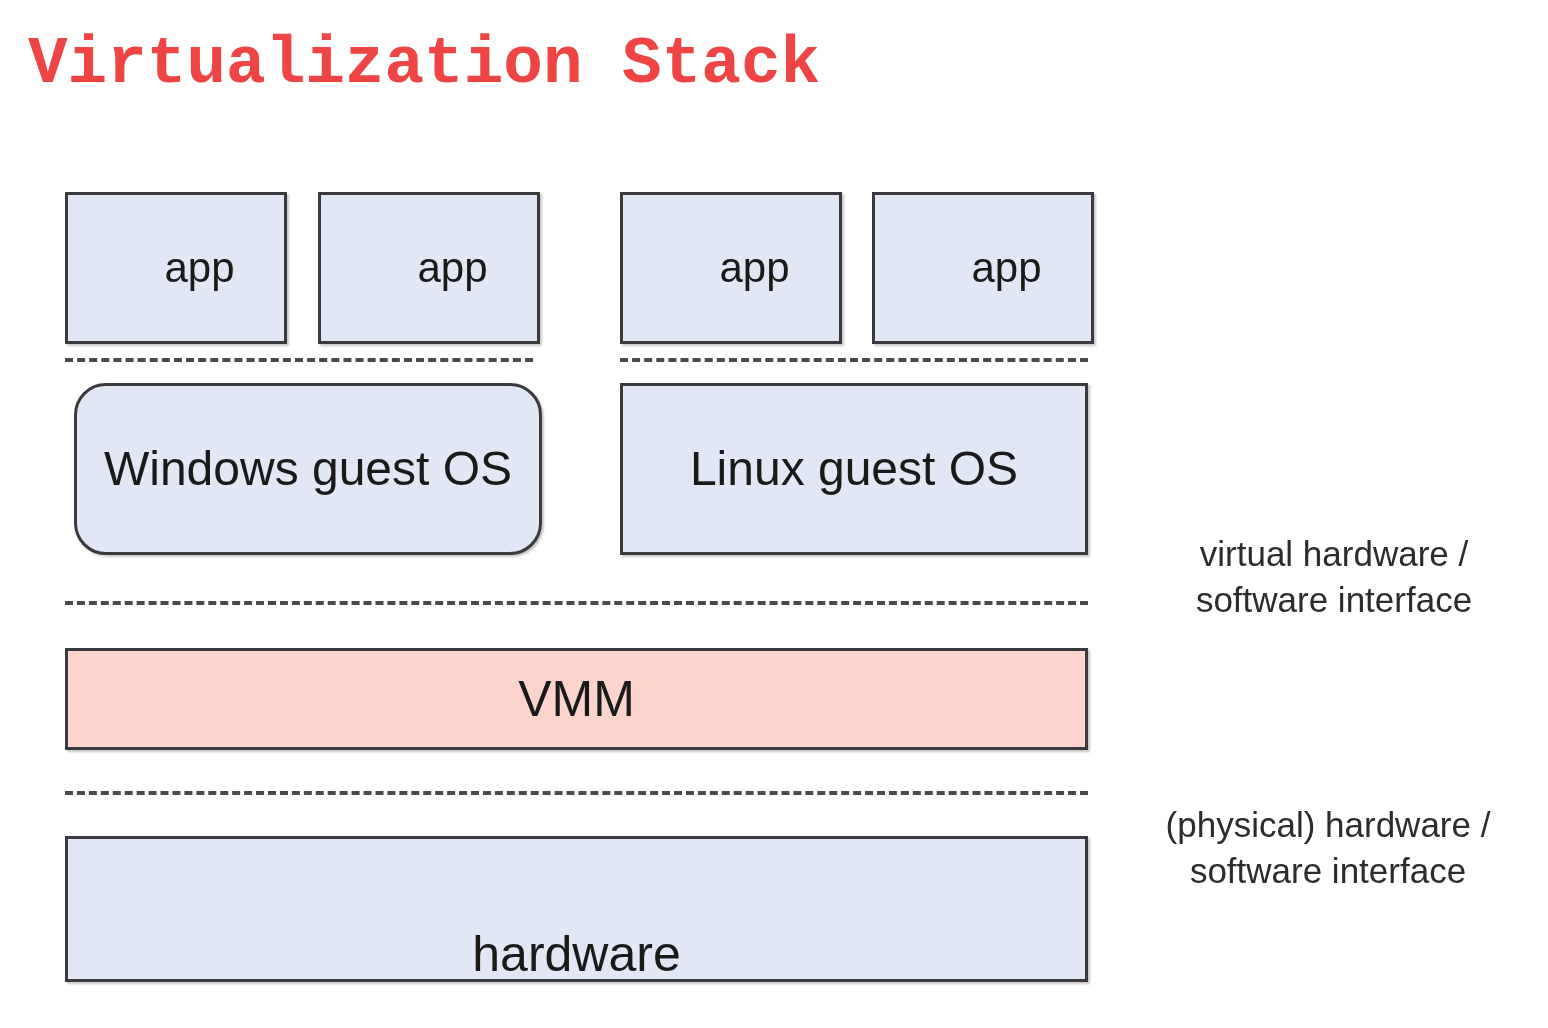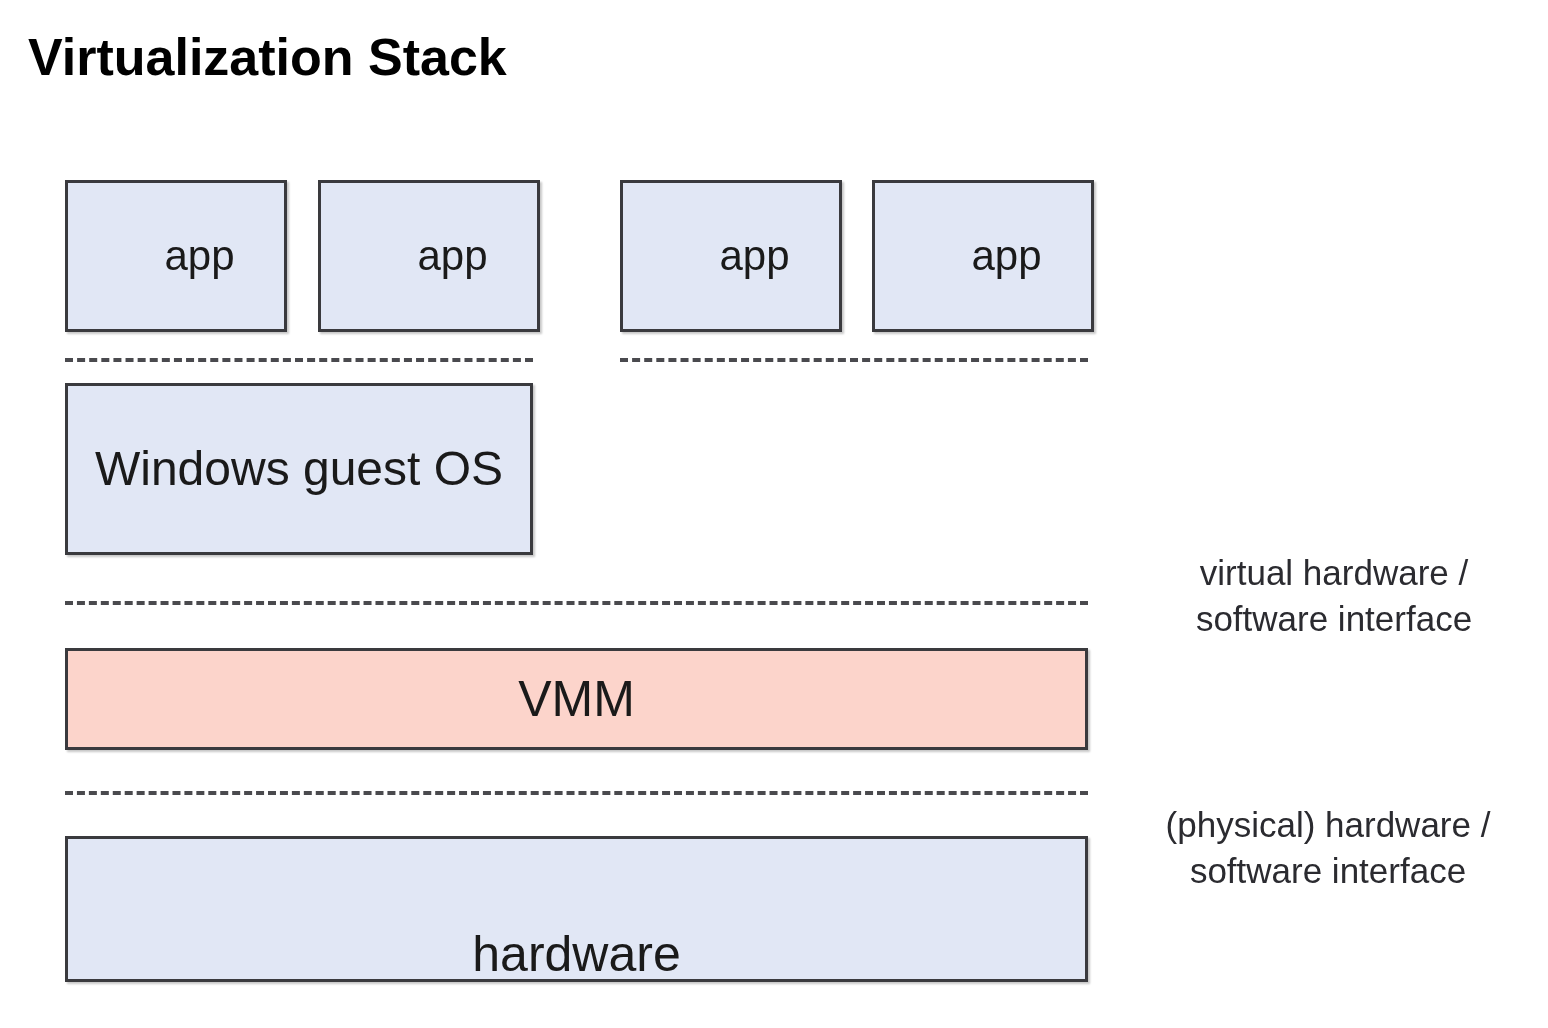--- a/index.html
+++ b/index.html
@@ -13,25 +13,25 @@
     position: relative;
     font-family: "Liberation Sans", sans-serif;
     overflow: hidden;
   }
 
   
   #page-title {
     position: absolute;
     left: 28px;
     top: 30px;
-    font-family: Liberation Sans, sans-serif;
+    font-family: Liberation Mono, monospace;
     font-weight: bold;
-    font-size: 52px;
+    font-size: 66px;
     line-height: 1.05;
-    color: #000000;
+    color: #ef4444;
     letter-spacing: 0px;
     white-space: nowrap;
   }
 
   
   #diagram {
     position: absolute;
     left: 0;
     top: 0;
     width: 1548px;
@@ -50,31 +50,31 @@
     color: #1a1a1a;
     font-family: "Liberation Sans", sans-serif;
     box-shadow: 2px 2px 2px rgba(0,0,0,0.22);
   }
   .box-label {
     line-height: 1;
     white-space: nowrap;
   }
 
   
-  .app-box { width: 222px; height: 152px; top: 180px; padding-left: 47px; }
+  .app-box { width: 222px; height: 152px; top: 192px; padding-left: 47px; }
   .app-box .box-label { font-size: 42px; }
   #app-box-0 { left: 65px; }
   #app-box-1 { left: 318px; }
   #app-box-2 { left: 620px; }
   #app-box-3 { left: 872px; }
 
   
   .os-box { height: 172px; top: 383px; }
   .os-box .box-label { font-size: 48px; }
-  #os-box-windows { left: 65px;  width: 468px; }
+  #os-box-windows { left: 74px;  width: 468px; border-radius: 32px; }
   #os-box-linux   { left: 620px; width: 468px; }
 
   
   #vmm-box {
     left: 65px; top: 648px;
     width: 1023px; height: 102px;
     background: #fcd4cb;
   }
   #vmm-box .box-label { font-size: 50px; }
 
@@ -100,21 +100,21 @@
   .annotation {
     position: absolute;
     text-align: center;
     color: #2b2b30;
     font-family: "Liberation Sans", sans-serif;
     font-size: 35px;
     line-height: 1.32;
     white-space: pre-line;
   }
   #annotation-syscall    { left: 1130px; top: 330px; width: 400px; }
-  #annotation-virtual-hw { left: 1130px; top: 550px; width: 408px; }
+  #annotation-virtual-hw { left: 1130px; top: 531px; width: 408px; }
   #annotation-physical-hw{ left: 1118px; top: 802px; width: 420px; }
 </style>
 </head>
 <body>
 
 <div id="page-title">Virtualization Stack</div>
 
 <div id="diagram">
 
   <div class="box app-box" id="app-box-0">
@@ -129,20 +129,23 @@
   <div class="box app-box" id="app-box-3">
     <span class="box-label">app</span>
   </div>
 
   <div class="dashed-line" id="dashed-syscall-left"></div>
   <div class="dashed-line" id="dashed-syscall-right"></div>
 
   <div class="box os-box" id="os-box-windows">
     <span class="box-label">Windows guest OS</span>
   </div>
+  <div class="box os-box" id="os-box-linux">
+    <span class="box-label">Linux guest OS</span>
+  </div>
 
   <div class="dashed-line" id="dashed-virtual-hw"></div>
 
   <div class="box" id="vmm-box">
     <span class="box-label">VMM</span>
   </div>
 
   <div class="dashed-line" id="dashed-physical-hw"></div>
 
   <div class="box" id="hardware-box">

